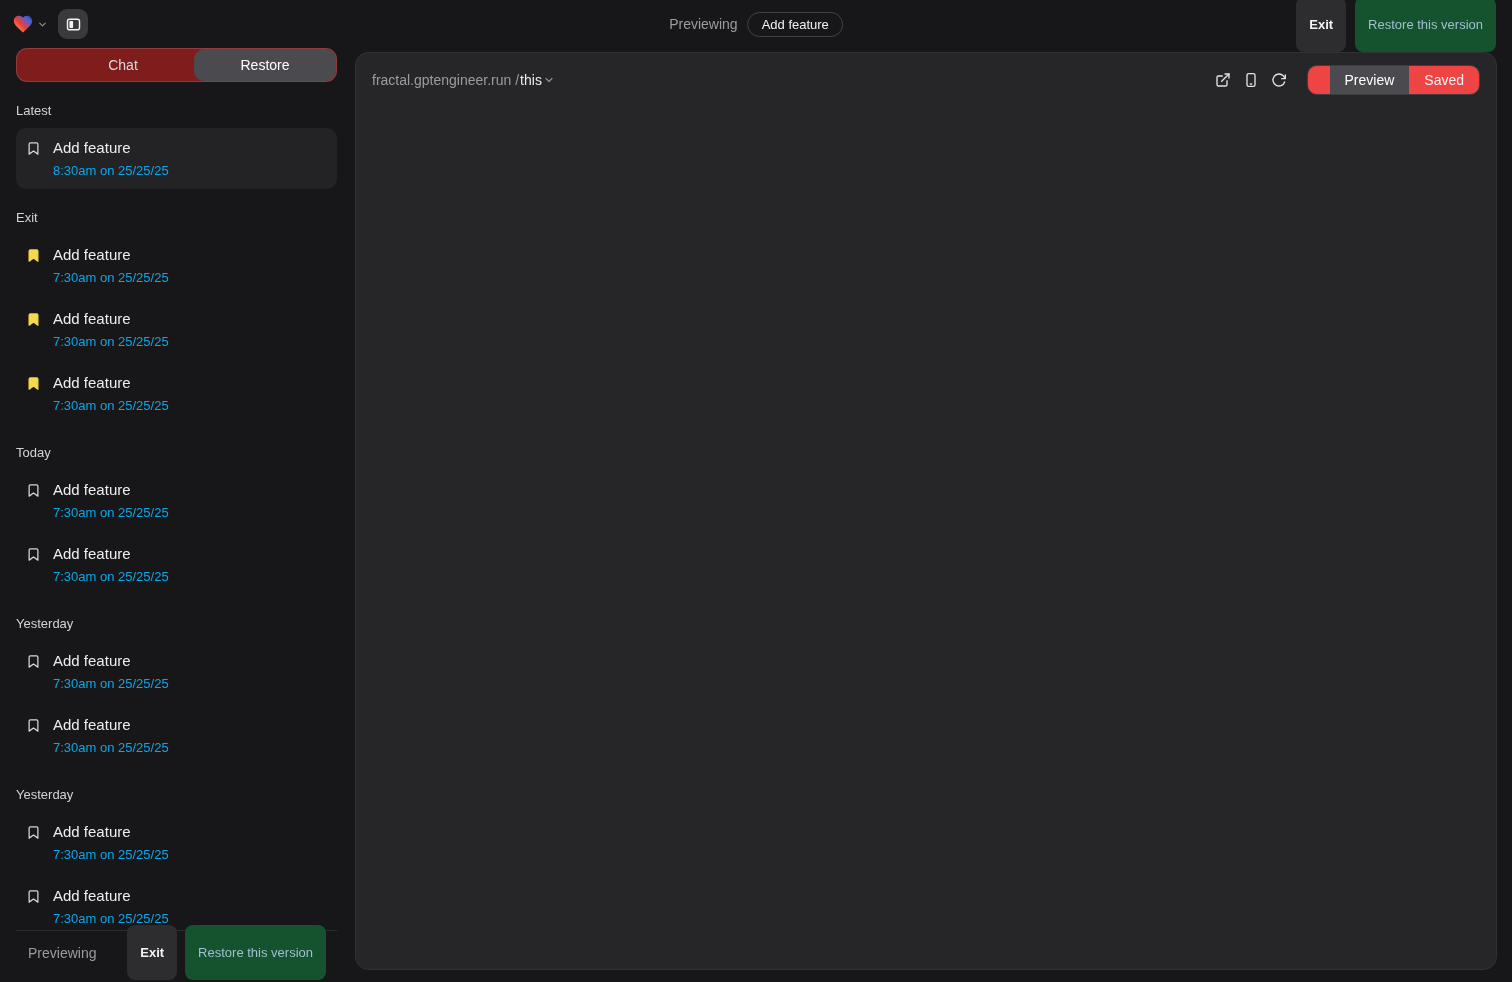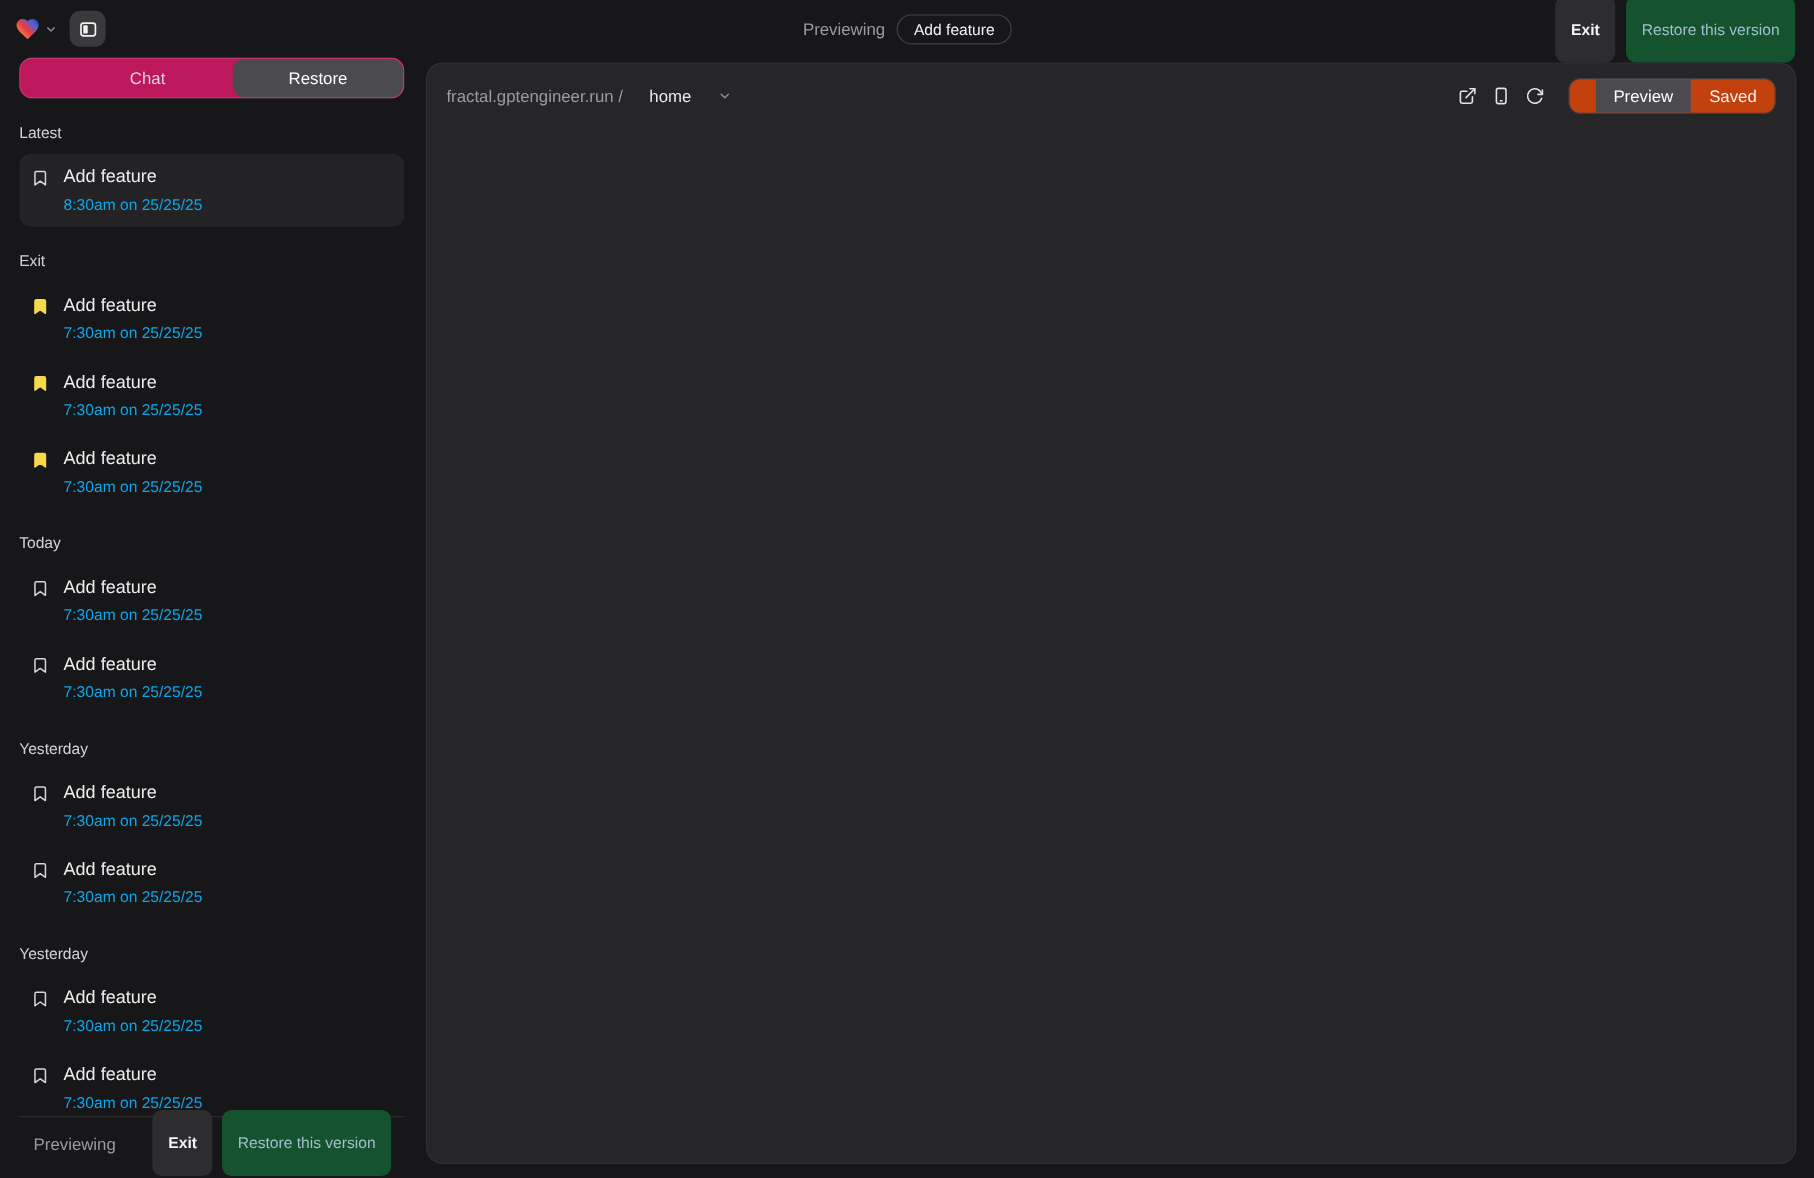--- a/index.html
+++ b/index.html
@@ -14,42 +14,42 @@
   .topbar-center { position:absolute; left:50%; top:0; height:48px; transform:translateX(-50%); display:flex; align-items:center; gap:10px; }
   .previewing-label { color:#9c9c9e; font-size:14px; }
   .version-pill { border:1px solid #424245; border-radius:999px; padding:4px 13px; color:#f2f2f3; font-size:13px; white-space:nowrap; }
   .topbar-right { margin-left:auto; display:flex; align-items:center; gap:9px; }
   .btn { border:none; border-radius:8px; font-family:inherit; font-size:13px; padding:20px 13px; cursor:pointer; white-space:nowrap; }
   .btn-dark { background:#2d2d30; color:#f4f4f5; font-weight:600; }
   .btn-blue { background:#14532d; color:#a2bfd0; font-weight:500; }
 
   
   .sidebar { position:absolute; left:16px; top:48px; bottom:0; width:321px; display:flex; flex-direction:column; }
-  .tabs { display:flex; height:34px; flex:none; background:#be185d; border:1px solid rgba(255,255,255,0.14); border-radius:11px; overflow:hidden;padding-left:35px; }
+  .tabs { display:flex; height:34px; flex:none; background:#7f1d1d; border:1px solid rgba(255,255,255,0.14); border-radius:11px; overflow:hidden;padding-left:35px; }
   .tab { flex:1; display:flex; align-items:center; justify-content:center; font-size:14px; color:#d9d9db; cursor:pointer; border-radius:10px; }
   .tab.active { background:#4b4b4f; color:#ffffff; }
   .history-list { flex:1; overflow:hidden; }
   .section-title { font-size:13px; color:#d3d3d5; margin:21px 0 10px 0; }
   .h-item { display:flex; align-items:flex-start; gap:12px; padding:11px 10px; border-radius:10px; margin:0 0 3px 0; cursor:pointer; }
   .h-item.highlight { background:#232326; }
   .h-item .bm { flex:none; display:flex; margin-top:2px; }
   .h-title { font-size:15px; color:#ededee; }
   .h-time { font-size:13px; color:#0ea5e9; margin-top:7px; }
   .sidebar-footer { flex:none; height:52px; border-top:1px solid rgba(255,255,255,0.09); display:flex; align-items:center; gap:8px; padding:0 11px 8px 12px; }
   .footer-status { color:#9c9c9e; font-size:14px; margin-right:auto; }
 
   
   .main-panel { position:absolute; left:355px; top:52px; right:15px; bottom:12px; background:#262629; border:1px solid rgba(255,255,255,0.055); border-radius:14px; display:flex; flex-direction:column; }
   .panel-toolbar { height:54px; flex:none; display:flex; align-items:center; padding:0 16px; }
-  .url-box { display:flex; align-items:center; gap:22px; font-size:14px; cursor:pointer; }
+  .url-box { display:flex; align-items:center; gap:1px; font-size:14px; cursor:pointer; }
   .url-host { color:#9c9c9e; }
   .url-page { color:#ececee; font-weight:500; }
   .toolbar-right { margin-left:auto; display:flex; align-items:center; }
   .icon-btn { width:28px; height:28px; display:flex; align-items:center; justify-content:center; color:#e4e4e6; cursor:pointer; border-radius:6px; }
-  .segmented { display:flex; height:30px; margin-left:14px; background:#c2410c; border:1px solid #3e3e41; border-radius:10px; overflow:hidden;padding-left:22px; }
+  .segmented { display:flex; height:30px; margin-left:14px; background:#ef4444; border:1px solid #3e3e41; border-radius:10px; overflow:hidden;padding-left:22px; }
   .seg { padding:0 15px; display:flex; align-items:center; font-size:14px; color:#f0f0f1; cursor:pointer; }
   .seg.active { background:#4b4b4f; color:#ffffff; }
   .preview-body { flex:1; }
 </style>
 </head>
 <body>
 
 <div class="topbar">
   <div class="topbar-left">
     <div class="logo-btn">
@@ -219,21 +219,21 @@
     <span class="footer-status">Previewing</span>
     <button class="btn btn-dark">Exit</button>
     <button class="btn btn-blue">Restore this version</button>
   </div>
 </div>
 
 <div class="main-panel">
   <div class="panel-toolbar">
     <div class="url-box">
       <span class="url-host">fractal.gptengineer.run /</span>
-      <span class="url-page">home</span>
+      <span class="url-page">this</span>
       <span class="chev">
         <svg width="12" height="12" viewBox="0 0 24 24" fill="none" stroke="currentColor" stroke-width="2.4" stroke-linecap="round" stroke-linejoin="round">
             <path d="M6 9l6 6 6-6"></path>
           </svg>
       </span>
     </div>
     <div class="toolbar-right">
       <div class="icon-btn">
         <span style="display:flex;">
           <svg width="16" height="16" viewBox="0 0 24 24" fill="none" stroke="currentColor" stroke-width="2" stroke-linecap="round" stroke-linejoin="round">

